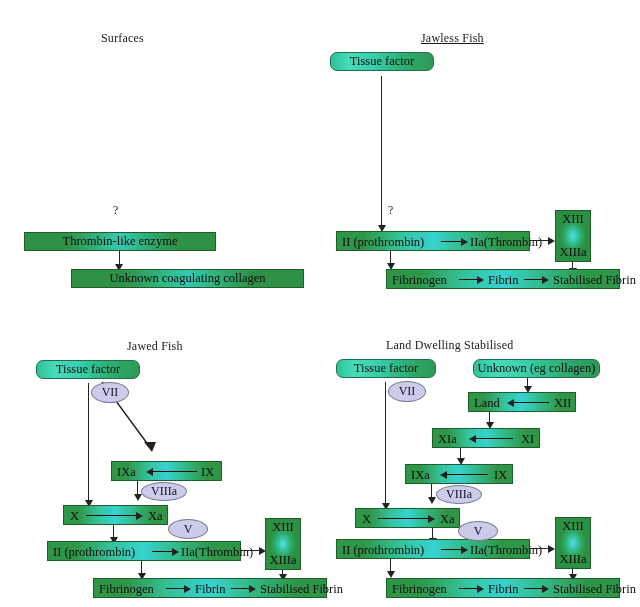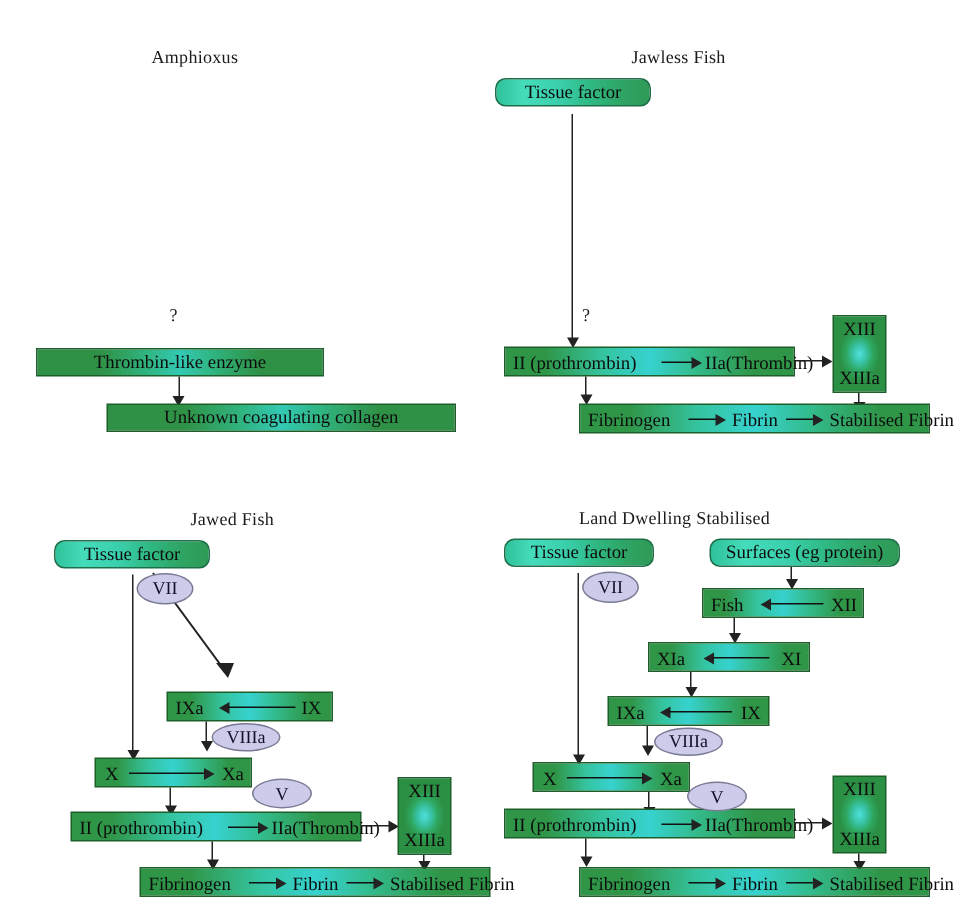--- a/index.html
+++ b/index.html
@@ -149,38 +149,38 @@
     color: #1a1a1a;
   }
   .diag-arrow { position: absolute; }
   .inbox-label { position: absolute; font-size: 12.5px; color: #0d0d0d; white-space: nowrap; }
   .inbox-arrow { position: absolute; }
 </style>
 </head>
 <body>
 
 <div class="panel">
-  <div class="panel-title" style="left:101px; top:31px;">Amphioxus</div>
+  <div class="panel-title" style="left:101px; top:31px;">Surfaces</div>
 
   <div class="qmark" style="left:113px; top:203px;">?</div>
 
   <div class="gbox wide-dim" style="left:24px; top:232px; width:192px; height:19px;">
     <span>Thrombin-like enzyme</span>
   </div>
 
   <div class="vline" style="left:119px; top:251px; height:15px;"></div>
   <div class="arrow-down" style="left:115px; top:264px;"></div>
 
   <div class="gbox wide-dim" style="left:71px; top:269px; width:233px; height:19px;">
     <span>Unknown coagulating collagen</span>
   </div>
 </div>
 
 <div class="panel">
-  <div class="panel-title" style="left:421px; top:31px;">Jawless Fish</div>
+  <div class="panel-title" style="left:421px; top:31px;text-decoration:underline;">Jawless Fish</div>
 
   <div class="pill" style="left:330px; top:52px; width:104px; height:19px;">
     <span>Tissue factor</span>
   </div>
 
   <div class="vline" style="left:381px; top:76px; height:151px;"></div>
   <div class="arrow-down" style="left:377.5px; top:225px;"></div>
   <div class="qmark" style="left:388px; top:203px;">?</div>
 
   <div class="gbox" style="left:336px; top:231px; width:194px; height:20px;">
@@ -295,35 +295,35 @@
 </div>
 
 <div class="panel">
   <div class="panel-title" style="left:386px; top:338px;">Land Dwelling Stabilised</div>
 
   <div class="pill" style="left:336px; top:359px; width:100px; height:19px;">
     <span>Tissue factor</span>
   </div>
 
   <div class="pill" style="left:473px; top:359px; width:127px; height:19px;">
-    <span>Surfaces (eg protein)</span>
+    <span>Unknown (eg collagen)</span>
   </div>
 
   <div class="vline" style="left:385px; top:382px; height:124px;"></div>
   <div class="arrow-down" style="left:381.5px; top:503px;"></div>
 
   <div class="cofactor" style="left:388px; top:381px; width:38px; height:21px;">
     <span>VII</span>
   </div>
 
   <div class="vline" style="left:527px; top:378px; height:11px;"></div>
   <div class="arrow-down" style="left:523.5px; top:386px;"></div>
 
   <div class="gbox" style="left:468px; top:392px; width:108px; height:20px;">
-    <span class="inbox-label" style="left:5px; top:4px;">Fish</span>
+    <span class="inbox-label" style="left:5px; top:4px;">Land</span>
     <span class="arrow-left" style="left:38px; top:5.5px;"></span>
     <span class="inbox-arrow" style="left:44px; top:9px; width:36px; height:1.4px; background:#111;"></span>
     <span class="inbox-label" style="left:85px; top:4px;">XII</span>
   </div>
 
   <div class="vline" style="left:489px; top:412px; height:13px;"></div>
   <div class="arrow-down" style="left:485.5px; top:422px;"></div>
 
   <div class="gbox" style="left:432px; top:428px; width:108px; height:20px;">
     <span class="inbox-label" style="left:5px; top:4px;">XIa</span>

